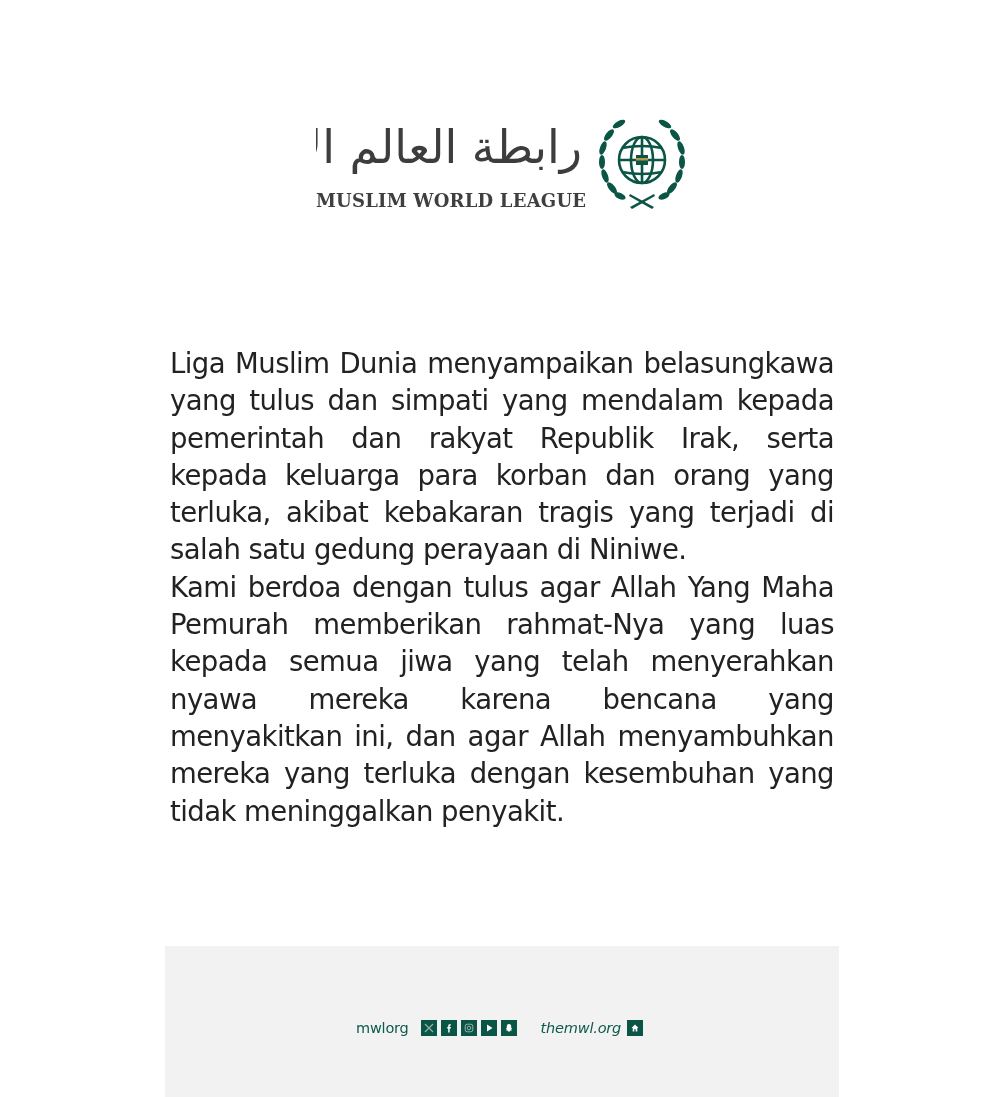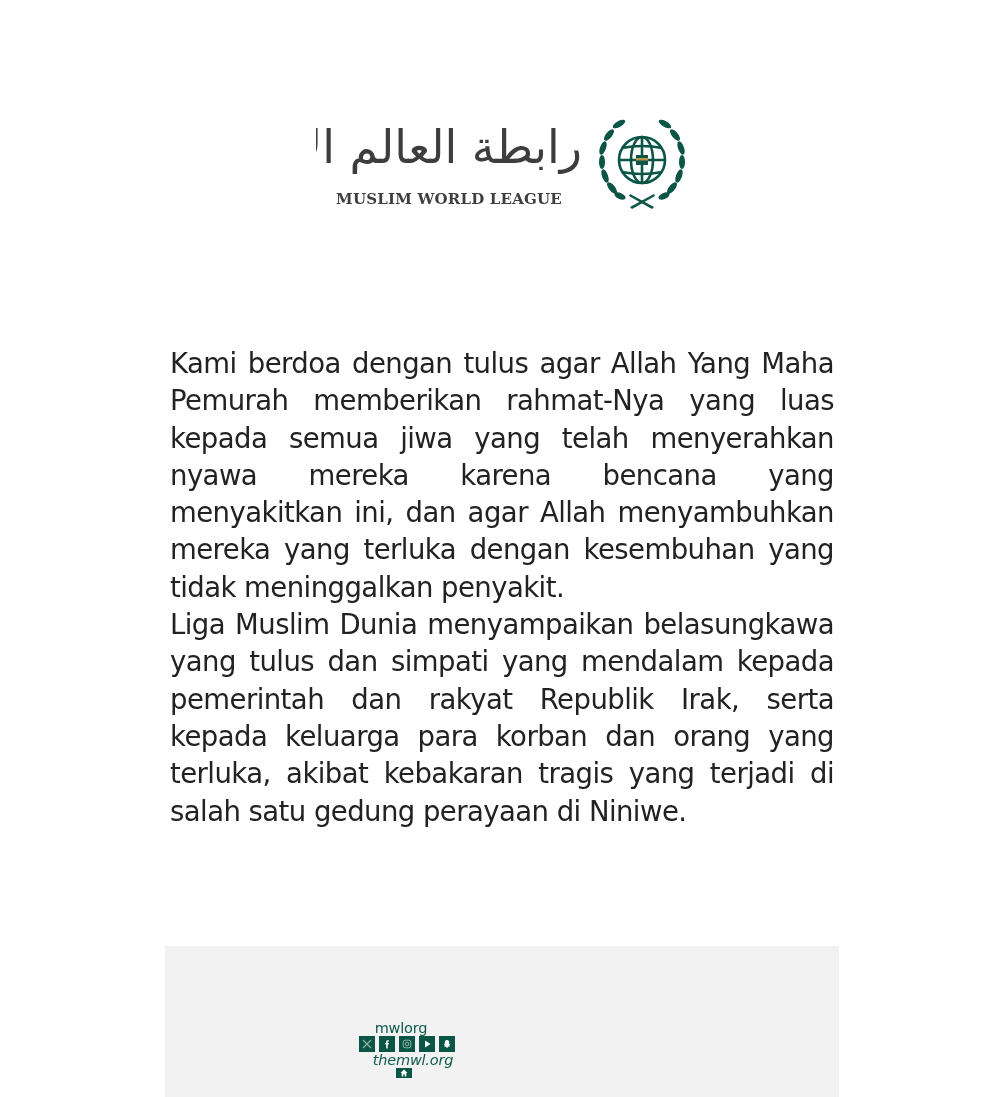--- a/index.html
+++ b/index.html
@@ -8,37 +8,37 @@
       font-family: "DejaVu Sans", sans-serif;
     }
     .header-logo { position: absolute; left: 316px; top: 112px; width: 375px; height: 102px; }
     .arabic-name {
       position: absolute; left: 0; top: 0; width: 266px; height: 70px;
       font-family: "DejaVu Sans", sans-serif; font-size: 46px; color: #3d3d3d;
       direction: rtl; text-align: center; line-height: 70px; white-space: nowrap; overflow: hidden;
     }
     .english-name {
       position: absolute; left: 0; top: 78px; width: 266px;
-      font-family: "DejaVu Serif", serif; font-weight: bold; font-size: 15px;
+      font-family: "DejaVu Serif", serif; font-weight: bold; font-size: 18px;
       color: #3f3f3f; letter-spacing: 0.2px; white-space: nowrap; text-align: center;
     }
     .emblem { position: absolute; left: 278px; top: 2px; width: 96px; height: 96px; }
 
     .statement {
       position: absolute; left: 170px; top: 345px; width: 664px;
       font-family: "DejaVu Sans", sans-serif; font-size: 27.5px; line-height: 37.3px;
       color: #222222; text-align: justify; letter-spacing: -0.55px;
     }
     .statement p { margin: 0; }
 
     .footer {
       position: absolute; left: 165px; top: 946px; width: 674px; height: 151px; background: #f2f2f2;
     }
     .footer-row {
-      position: absolute; top: 74px; left: 182px; height: 20px; display: flex; align-items: center; flex-direction: column;
+      position: absolute; top: 74px; left: 191px; height: 20px; display: flex; align-items: flex-start;
     }
     .handle {
       font-family: "DejaVu Sans", sans-serif; font-size: 14.5px; color: #0e5a4b; letter-spacing: -0.2px;
     }
     .icons { display: flex; gap: 4px; margin-left: 12px; }
     .sq {
       width: 16px; height: 16px; background: #0b5546; display: flex; align-items: center; justify-content: center;
     }
     .sq svg { width: 10px; height: 10px; }
     .site { margin-left: 24px; font-style: italic; }
@@ -76,22 +76,22 @@
       <ellipse cx="88" cy="48" rx="3" ry="7"></ellipse>
       <ellipse cx="87" cy="34" rx="3" ry="7" transform="rotate(-20 87 34)"></ellipse>
       <ellipse cx="81" cy="21" rx="3" ry="7" transform="rotate(-40 81 21)"></ellipse>
       <ellipse cx="71" cy="10" rx="3" ry="7" transform="rotate(-60 71 10)"></ellipse>
       <ellipse cx="70" cy="82" rx="3" ry="6" transform="rotate(65 70 82)"></ellipse>
     </g>
   </svg>
 </div>
 
 <div class="statement">
+  <p>Liga Muslim Dunia menyampaikan belasung­kawa yang tulus dan simpati yang mendalam kepada pemerintah dan rakyat Republik Irak, serta kepada keluarga para korban dan orang yang terluka, akibat kebakaran tragis yang terjadi di salah satu gedung perayaan di Niniwe.</p>
   <p>Kami berdoa dengan tulus agar Allah Yang Maha Pemurah memberikan rahmat-Nya yang luas kepada semua jiwa yang telah menyerahkan nyawa mereka karena bencana yang menyakitkan ini, dan agar Allah men­yambuhkan mereka yang terluka dengan kes­embuhan yang tidak meninggalkan penyakit.</p>
-  <p>Liga Muslim Dunia menyampaikan belasung­kawa yang tulus dan simpati yang mendalam kepada pemerintah dan rakyat Republik Irak, serta kepada keluarga para korban dan orang yang terluka, akibat kebakaran tragis yang terjadi di salah satu gedung perayaan di Niniwe.</p>
 </div>
 
 <div class="footer">
   <div class="footer-row">
     <span class="handle">mwlorg</span>
     <div class="icons">
       <span class="sq">
         <svg viewBox="0 0 10 10">
             <path d="M1 1 L9 9 M9 1 L1 9" stroke="#8fb3aa" stroke-width="1.2"></path>
           </svg>

